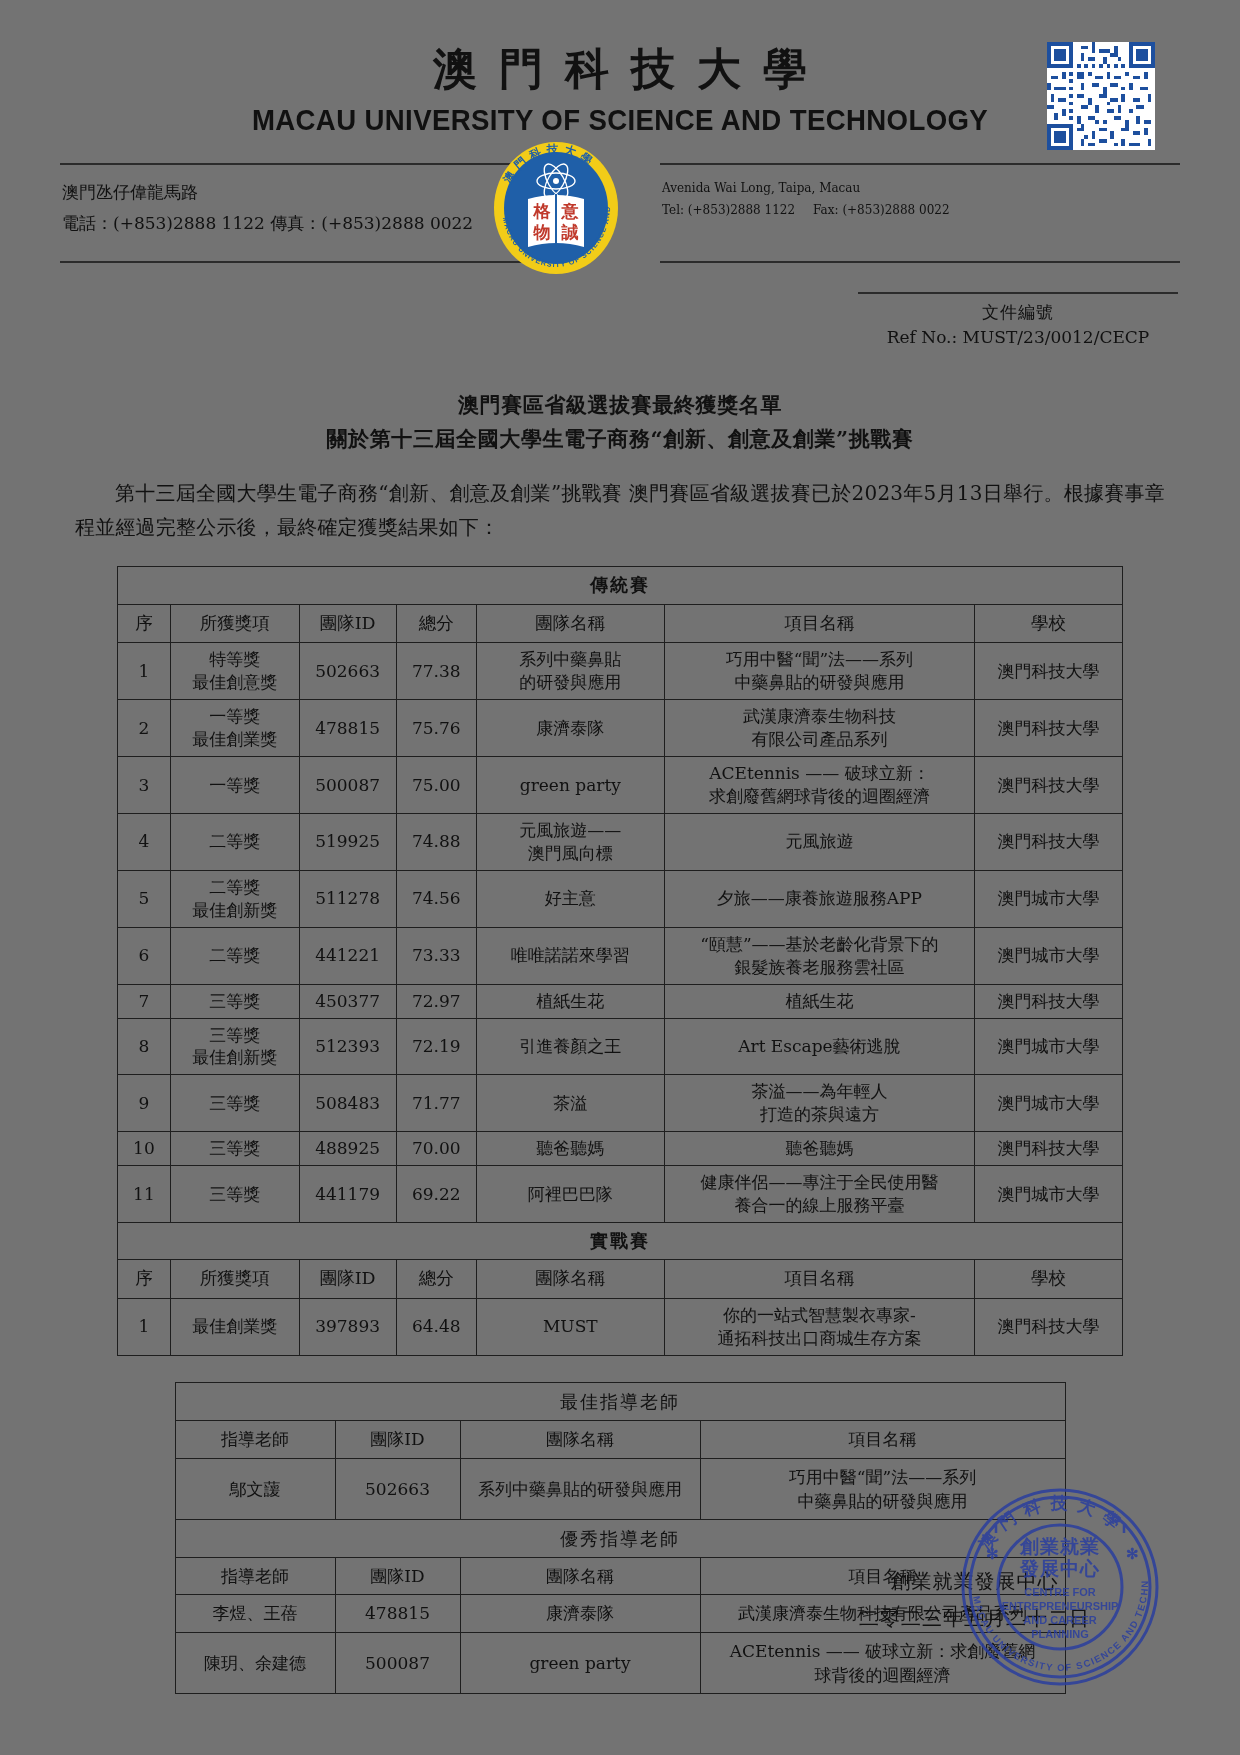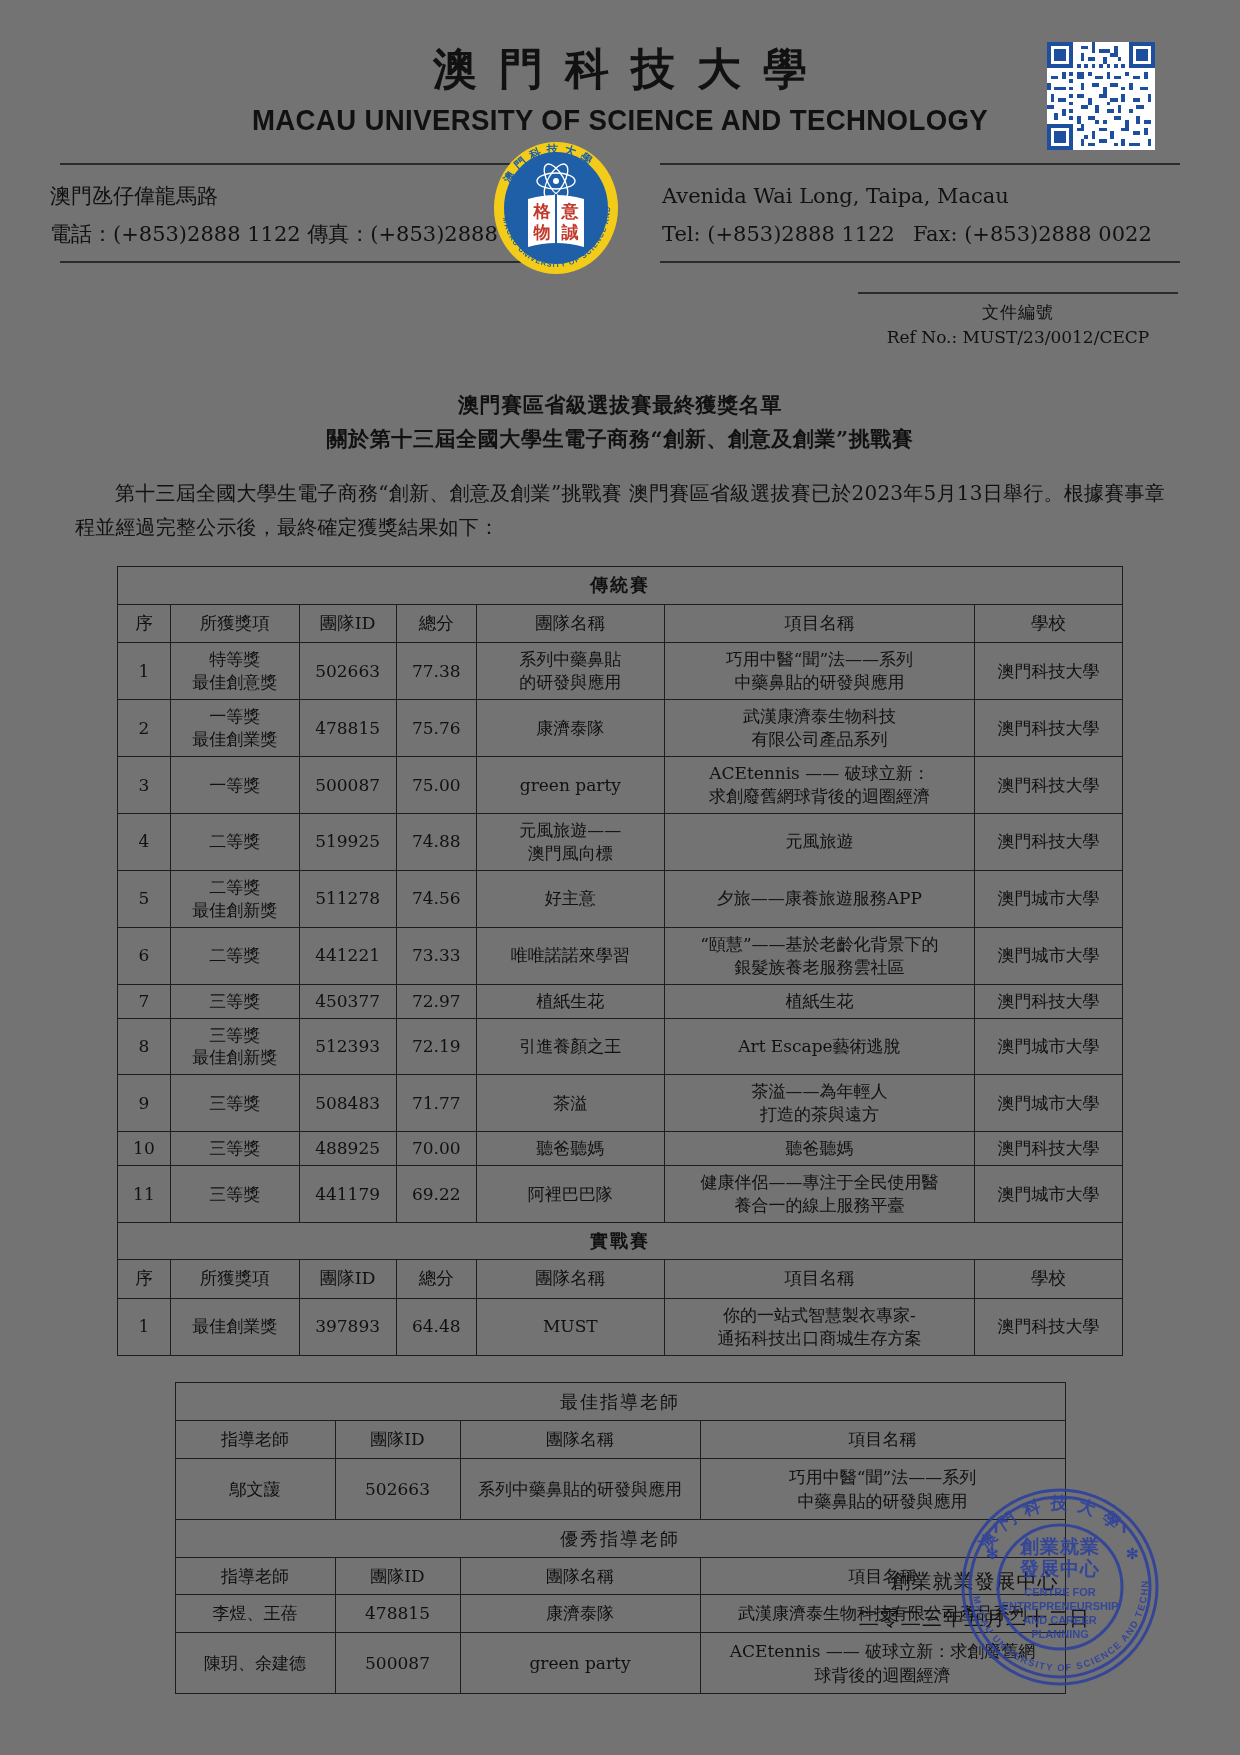--- a/index.html
+++ b/index.html
@@ -29,22 +29,22 @@
   .qr svg{display:block;}
 
   
   .addr-wrap{position:relative;margin-top:26px;height:100px;}
   .rule{position:absolute;height:2px;background:#2b2b2b;}
   .rule.tl{left:60px;right:717px;top:0;}
   .rule.tr{left:660px;right:60px;top:0;}
   .rule.bl{left:60px;right:717px;bottom:0;}
   .rule.br{left:660px;right:60px;bottom:0;}
 
-  .addr-left{position:absolute;left:50px;top:14px;line-height:1.85;font-size:21px;}
-  .addr-right{position:absolute;left:662px;top:14px;line-height:1.85;font-size:21px;}
+  .addr-left{position:absolute;left:62px;top:14px;line-height:1.85;font-size:17px;}
+  .addr-right{position:absolute;left:662px;top:14px;line-height:1.85;font-size:12px;}
   .addr-right .sp{display:inline-block;width:18px;}
 
   
   .seal{position:absolute;left:476px;top:-22px;width:160px;height:135px;}
 
   
   .refbox{position:absolute;right:62px;top:292px;text-align:center;width:320px;}
   .refline{width:320px;height:2px;background:#2b2b2b;margin-bottom:7px;}
   .ref-cn{font-size:17px;letter-spacing:1px;}
   .ref-en{font-size:17px;margin-top:3px;}

